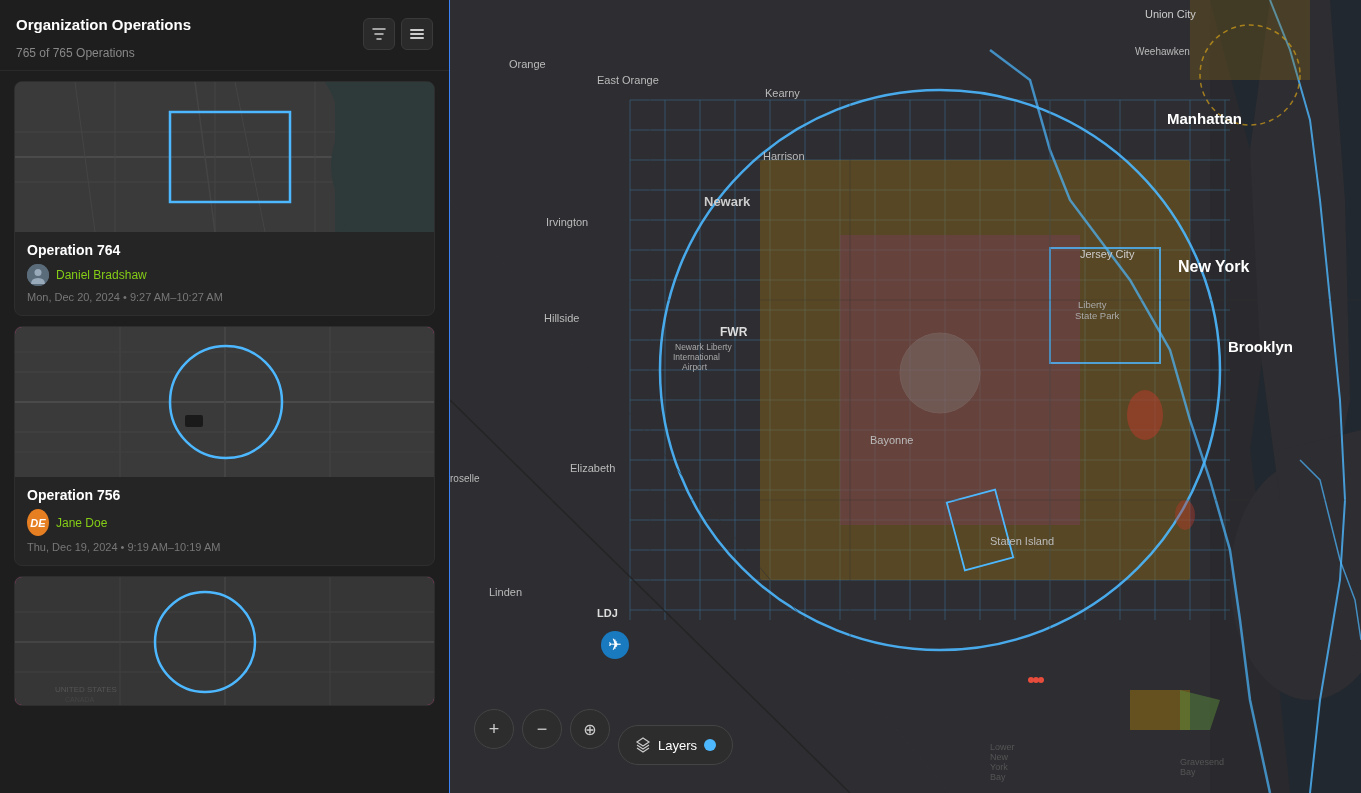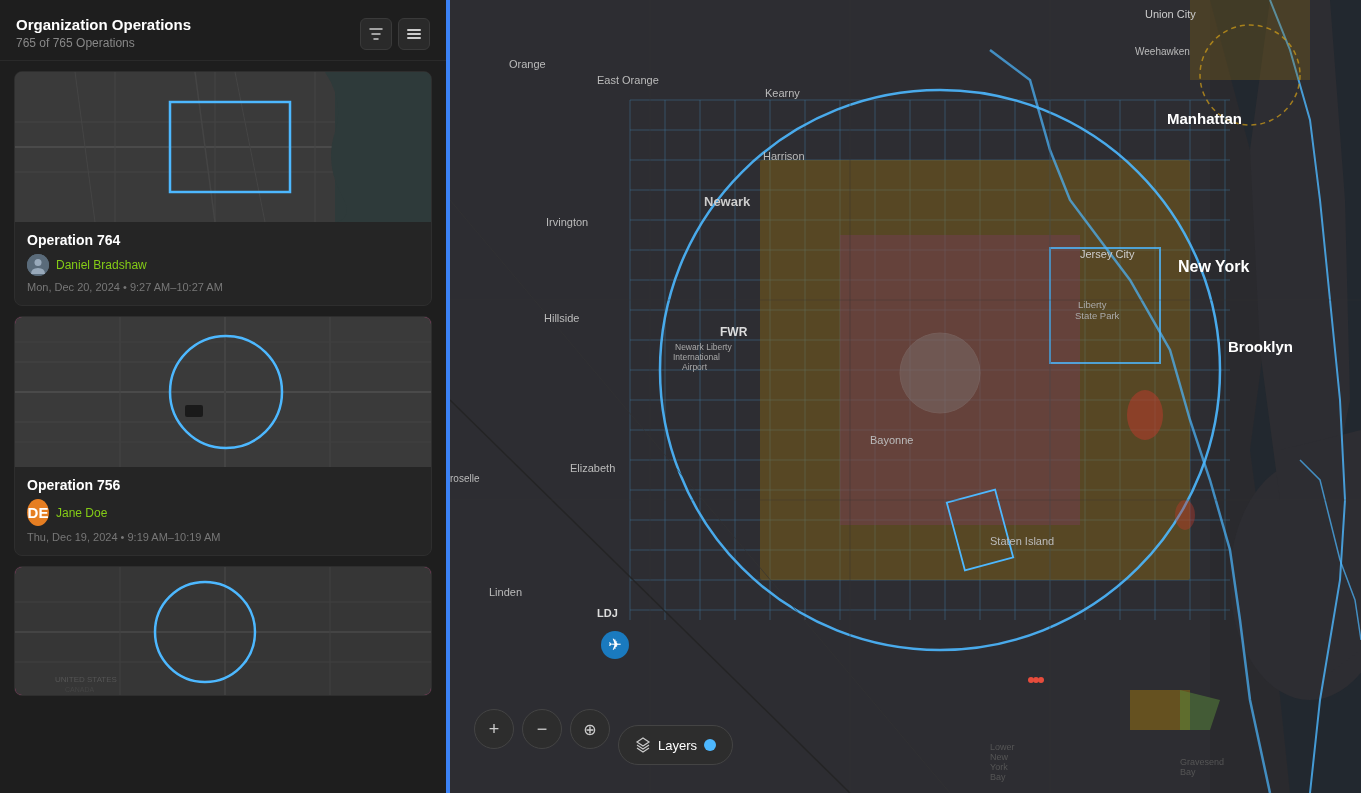--- a/index.html
+++ b/index.html
@@ -6,33 +6,33 @@
     body { width: 1361px; height: 793px; overflow: hidden; background: #1a1a1a; font-family: -apple-system, BlinkMacSystemFont, 'Segoe UI', sans-serif; display: flex; }
 
     
     #sidebar {
       width: 450px;
       min-width: 450px;
       height: 793px;
       background: #1e1e1e;
       display: flex;
       flex-direction: column;
-      border-right: 4px solid #3b82f6;
+      border-right: 1px solid #3b82f6;
       overflow: hidden;
     }
     #sidebar-header {
       padding: 16px 16px 10px 16px;
       display: flex;
       align-items: flex-start;
       justify-content: space-between;
       border-bottom: 1px solid #2a2a2a;
     }
     #sidebar-title-group { display: flex; flex-direction: column; }
     #sidebar-title { color: #fff; font-size: 15px; font-weight: 600; }
-    #sidebar-subtitle { color: #888; font-size: 12px; margin-top: 3px; }
+    #sidebar-subtitle { color: #888; font-size: 12px; margin-top: 13px; }
     #sidebar-actions { display: flex; gap: 6px; margin-top: 2px; }
     .sidebar-action-btn {
       width: 32px; height: 32px;
       background: #2a2a2a;
       border: 1px solid #3a3a3a;
       border-radius: 6px;
       display: flex; align-items: center; justify-content: center;
       cursor: pointer;
       color: #ccc;
       font-size: 14px;
@@ -221,21 +221,21 @@
           <line x1="0" y1="125" x2="422" y2="125" stroke="#404040" stroke-width="1"></line>
 
           <rect x="170" y="88" width="18" height="12" rx="2" fill="#1a1a1a"></rect>
 
           <circle cx="211" cy="75" r="56" fill="none" stroke="#4db8ff" stroke-width="2.5"></circle>
         </svg>
       </div>
       <div class="op-card-info">
         <div class="op-card-name">Operation 756</div>
         <div class="op-card-user">
-          <div class="op-card-avatar" style="background:#e67e22; font-size:15px; font-weight:700; color:#fff; display:flex; align-items:center; justify-content:center; width:22px; height:27px; border-radius:50%;">DE</div>
+          <div class="op-card-avatar" style="background:#e67e22; font-size:11px; font-weight:700; color:#fff; display:flex; align-items:center; justify-content:center; width:22px; height:27px; border-radius:50%;font-style:italic;">DE</div>
           <span class="op-card-username">Jane Doe</span>
         </div>
         <div class="op-card-date">Thu, Dec 19, 2024 • 9:19 AM–10:19 AM</div>
       </div>
     </div>
 
     <div class="op-card" style="height:130px; overflow:hidden;">
       <div class="op-card-thumb" style="height:130px;">
         <svg width="422" height="130" style="display:block;" xmlns="http://www.w3.org/2000/svg">
           <rect width="422" height="130" fill="#363636"></rect>

